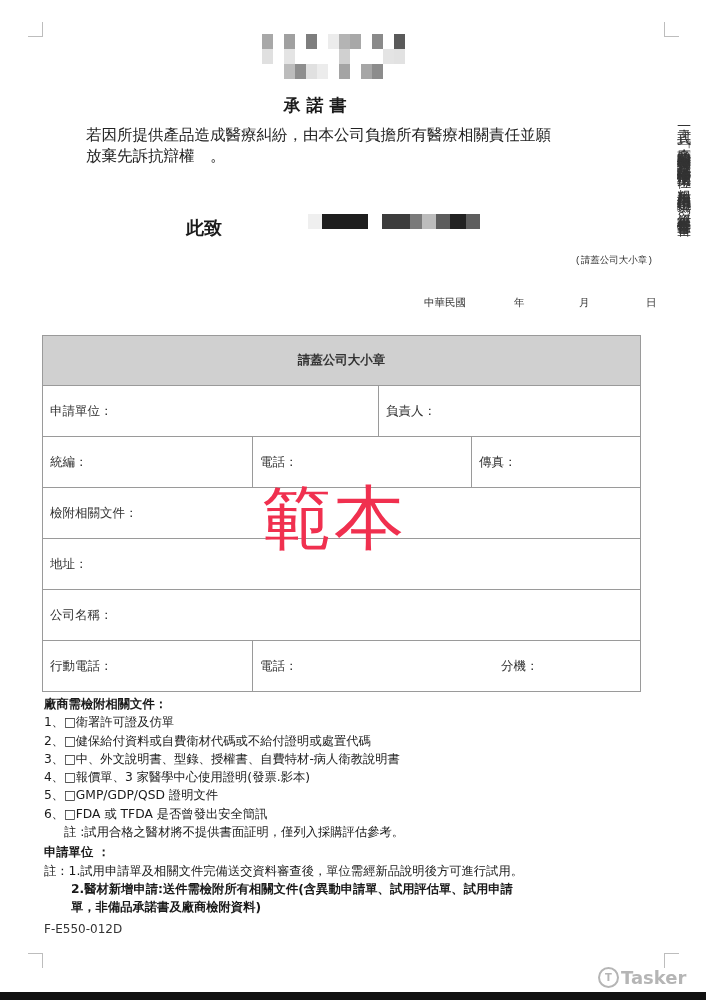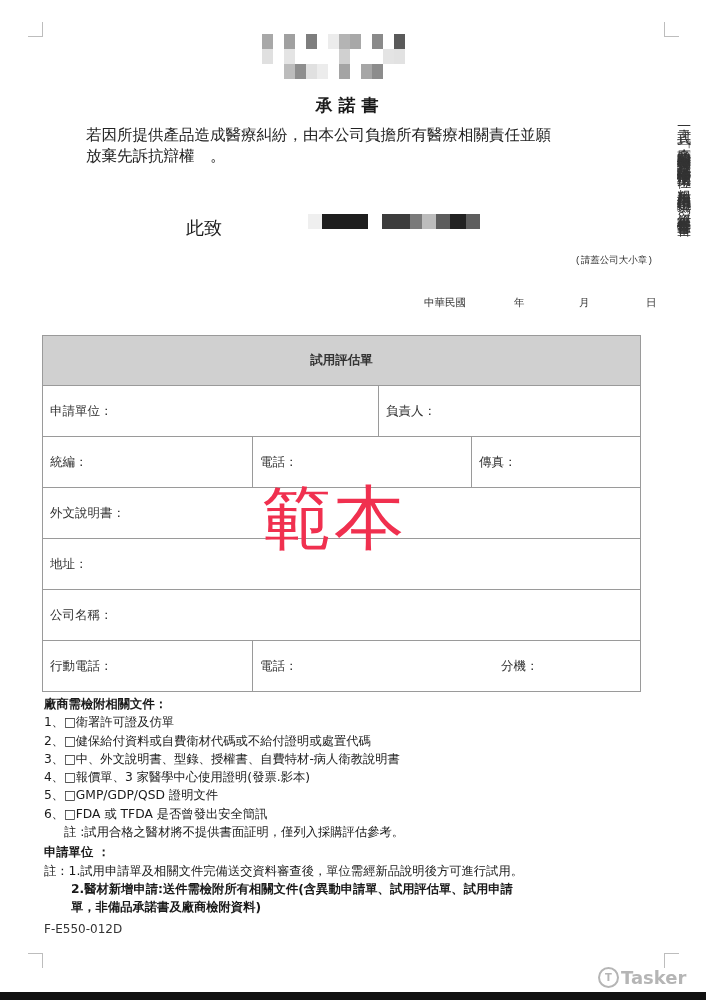--- a/index.html
+++ b/index.html
@@ -11,23 +11,23 @@
   .abs { position: absolute; }
   .corner { position: absolute; width: 14px; height: 14px; border-color: #bdbdbd; border-style: solid; border-width: 0; }
   .c-tl { left: 28px; top: 22px; border-right-width: 1px; border-bottom-width: 1px; }
   .c-tr2 { left: 664px; top: 22px; border-left-width: 1px; border-bottom-width: 1px; }
   .c-bl { left: 28px; top: 953px; border-right-width: 1px; border-top-width: 1px; }
   .c-br { left: 664px; top: 953px; border-left-width: 1px; border-top-width: 1px; }
 
   .redact { position: absolute; }
   .redact div { position: absolute; width: 11px; height: 15px; }
 
-  .title { left: 0; width: 636px; top: 94px; text-align: center; font-size: 17px; font-weight: bold; letter-spacing: 6px; padding-left: 32px; }
+  .title { left: 0; width: 636px; top: 94px; text-align: center; font-size: 17px; font-weight: bold; letter-spacing: 6px; }
   .pledge { left: 86px; top: 125px; width: 540px; font-size: 15.5px; line-height: 20.5px; color: #222; }
-  .zhici { left: 186px; top: 216px; font-size: 18px; font-weight: normal; }
+  .zhici { left: 186px; top: 216px; font-size: 18px; font-weight: bold; }
   .stamp { left: 575px; top: 254px; font-size: 9.5px; color: #333; font-family: Liberation Mono, monospace; }
   .date { top: 296px; font-size: 10.5px; color: #333; }
 
   table.form { position: absolute; left: 42px; top: 335px; width: 598px; border-collapse: collapse; table-layout: fixed; font-size: 12.5px; color: #333; }
   table.form td { border: 1px solid #9a9a9a; height: 50px; padding: 0 0 0 7px; vertical-align: middle; }
   table.form td.head { background: #d0d0d0; text-align: center; font-weight: bold; padding: 0; height: 49px; }
 
   .watermark { left: 262px; top: 478px; font-size: 70px; color: #f0304f; letter-spacing: 2px; line-height: 80px; }
 
   .docs { left: 44px; top: 695px; font-size: 12.3px; line-height: 18.3px; color: #1a1a1a; }
@@ -102,33 +102,33 @@
 
 <table class="form">
   <colgroup>
     <col style="width:210px">
       <col style="width:126px">
       <col style="width:93px">
       <col style="width:169px">
   </colgroup>
   <tbody>
       <tr>
-    <td class="head" colspan="4">試用評估單</td>
+    <td class="head" colspan="4">請蓋公司大小章</td>
   </tr>
   <tr>
     <td colspan="2">申請單位：</td>
     <td colspan="2">負責人：</td>
   </tr>
   <tr>
     <td>統編：</td>
     <td colspan="2">電話：</td>
     <td>傳真：</td>
   </tr>
   <tr>
-    <td colspan="4">外文說明書：</td>
+    <td colspan="4">檢附相關文件：</td>
   </tr>
   <tr>
     <td colspan="4">地址：</td>
   </tr>
   <tr>
     <td colspan="4">公司名稱：</td>
   </tr>
   <tr>
     <td>行動電話：</td>
     <td colspan="3" style="position:relative;">

